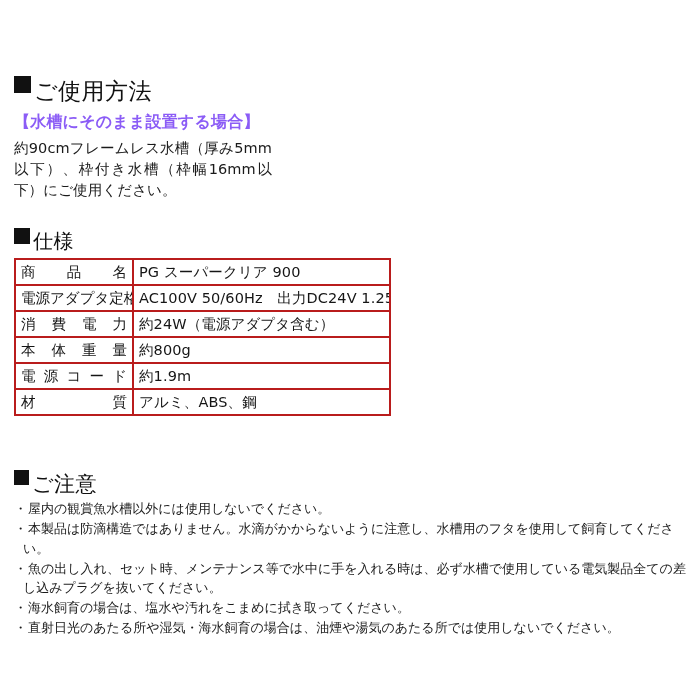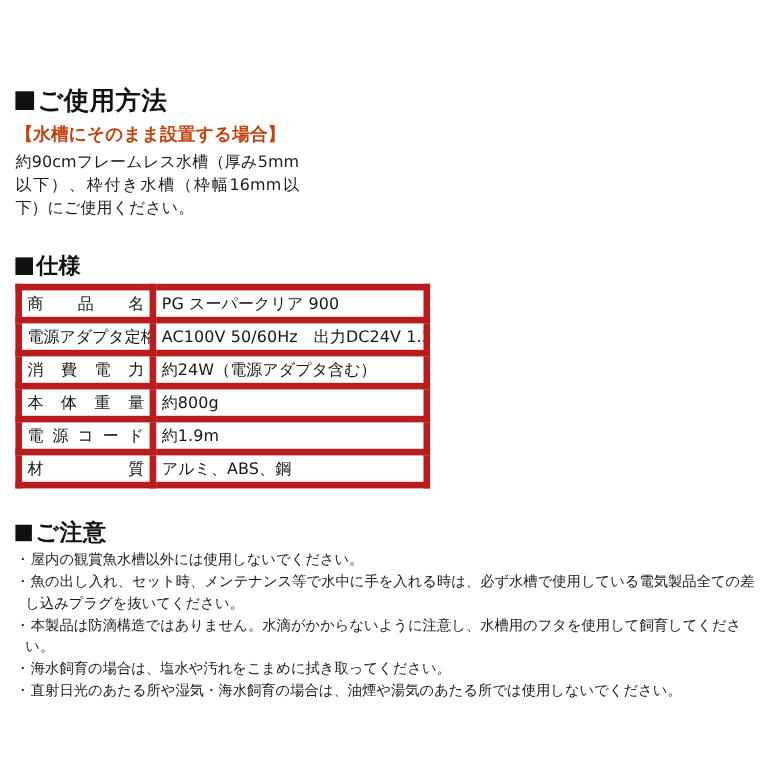--- a/index.html
+++ b/index.html
@@ -21,22 +21,21 @@
     left: 0;
     top: 0;
     width: 700px;
     height: 700px;
   }
 
   
   .section-heading {
     position: absolute;
     display: flex;
-    align-items: center;
-    font-weight: bold;
+    font-weight: normal;
     color: #111111;
     white-space: nowrap;
     letter-spacing: 0.5px;
   }
   .sq-marker {
     display: inline-block;
     background: #111111;
     flex: 0 0 auto;
   }
 
@@ -73,21 +72,21 @@
     margin-right: 3px;
   }
 
   
   .usage-subtitle {
     position: absolute;
     left: 14px;
     top: 112px;
     font-size: 16px;
     font-weight: bold;
-    color: #c2410c;
+    color: #8b5cf6;
     white-space: nowrap;
     letter-spacing: 0.2px;
   }
   .usage-body {
     position: absolute;
     left: 14px;
     top: 138px;
     width: 258px;
     font-size: 14.5px;
     line-height: 21px;
@@ -99,21 +98,21 @@
   
   .spec-table {
     position: absolute;
     left: 14px;
     top: 258px;
     width: 377px;
     border-collapse: collapse;
     table-layout: fixed;
   }
   .spec-table td {
-    border: 6px solid #b91c1c;
+    border: 2px solid #b91c1c;
     height: 24px;
     padding: 0 5px;
     font-size: 14.5px;
     color: #151515;
     vertical-align: middle;
     overflow: hidden;
     white-space: nowrap;
   }
   .spec-table td.cell-label {
     width: 106px;
@@ -201,26 +200,26 @@
   <div class="section-heading" id="heading-caution">
     <span class="sq-marker"></span>
     <span>ご注意</span>
   </div>
 
   <ul class="caution-list">
     <li>
       <span class="caution-bullet">・</span><span>屋内の観賞魚水槽以外には使用しないでください。</span>
     </li>
     <li>
+      <span class="caution-bullet">・</span><span>本製品は防滴構造ではありません。水滴がかからないように注意し、水槽用のフタを使用して飼育してください。</span>
+    </li>
+    <li>
       <span class="caution-bullet">・</span><span>魚の出し入れ、セット時、メンテナンス等で水中に手を入れる時は、必ず水槽で使用している電気製品全ての差し込みプラグを抜いてください。</span>
     </li>
     <li>
-      <span class="caution-bullet">・</span><span>本製品は防滴構造ではありません。水滴がかからないように注意し、水槽用のフタを使用して飼育してください。</span>
-    </li>
-    <li>
       <span class="caution-bullet">・</span><span>海水飼育の場合は、塩水や汚れをこまめに拭き取ってください。</span>
     </li>
     <li>
       <span class="caution-bullet">・</span><span>直射日光のあたる所や湿気・海水飼育の場合は、油煙や湯気のあたる所では使用しないでください。</span>
     </li>
   </ul>
 
 </div>
 
 </body></html>

